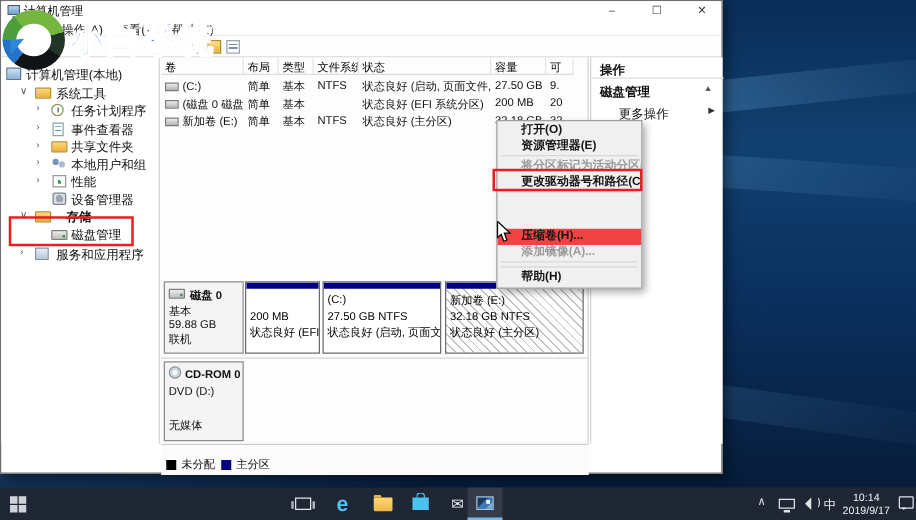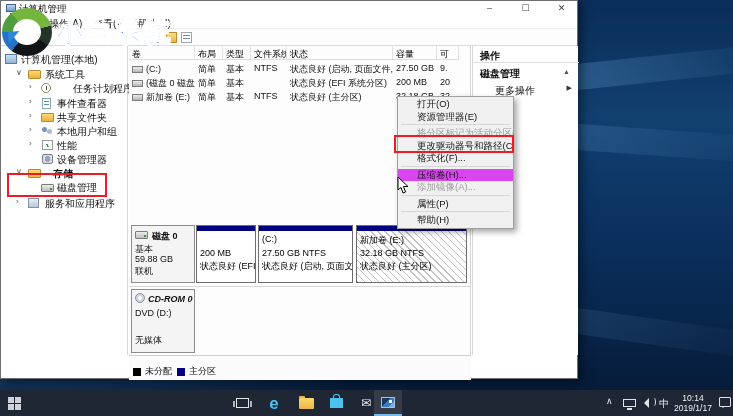--- a/index.html
+++ b/index.html
@@ -80,23 +80,23 @@
   .actions { position:absolute; left:471px; top:45px; width:106px; height:309px; background:#fff; border-left:1px solid #d6d6d6; }
   .act-title { position:absolute; left:7px; top:3px; font-size:10px; font-weight:bold; color:#111; }
   .act-hr { position:absolute; left:0; top:16px; width:106px; height:1px; background:#dcdcdc; }
   .act-group { position:absolute; left:7px; top:21px; font-size:10px; font-weight:bold; color:#111; }
   .act-caret { position:absolute; right:8px; top:22px; font-size:7px; color:#555; }
   .act-more { position:absolute; left:22px; top:38px; font-size:10px; color:#111; }
   .act-arrow { position:absolute; right:6px; top:38px; font-size:7px; color:#333; }
 
   
   .cmenu { position:absolute; left:397px; top:96px; width:117px; background:#f0f0f0; border:1px solid #9f9f9f; box-shadow:3px 3px 6px rgba(0,0,0,.35); z-index:30; padding:1px 0; }
-  .cm-item { height:12.5px; line-height:12.5px; padding-left:19px; font-size:9.5px; color:#141414; white-space:nowrap; overflow:hidden; }
+  .cm-item { height:12.5px; line-height:12.5px; padding-left:19px; font-size:9.5px; color:#141414; white-space:nowrap; overflow:hidden;font-weight:bold; }
   .cm-item.disabled { color:#9b9b9b; }
-  .cm-item.hl { background:#d946ef; }
+  .cm-item.hl { background:#ef4444;margin-top:27px; }
   .cm-sep { height:4px; position:relative; }
   .cm-sep:after { content:""; position:absolute; left:3px; right:3px; top:1px; height:1px; background:#d7d7d7; }
 
   
   .redbox { position:absolute; border:2px solid #ec1c24; background:transparent; z-index:40; }
   .cursor { position:absolute; z-index:50; }
 
   
   .wm { position:absolute; left:2px; top:8px; z-index:20; display:flex; align-items:center; }
   .wm-logo { position:relative; width:50px; height:48px; border-radius:50%;
@@ -188,21 +188,21 @@
         <span class="t-label" style="left:20px;">计算机管理(本地)</span>
       </div>
       <div class="trow" style="top:22px;">
         <span class="t-arrow" style="left:15px;">∨</span>
         <span class="ti ti-folder" style="left:27px;"></span>
         <span class="t-label" style="left:44px;">系统工具</span>
       </div>
       <div class="trow" style="top:36px;">
         <span class="t-arrow" style="left:28px;">›</span>
         <span class="ti ti-clock" style="left:40px;"></span>
-        <span class="t-label" style="left:72px;">任务计划程序</span>
+        <span class="t-label" style="left:56px;">任务计划程序</span>
       </div>
       <div class="trow" style="top:51px;">
         <span class="t-arrow" style="left:28px;">›</span>
         <span class="ti ti-page" style="left:41px;"></span>
         <span class="t-label" style="left:56px;font-family:Liberation Serif, serif;">事件查看器</span>
       </div>
       <div class="trow" style="top:65px;">
         <span class="t-arrow" style="left:28px;">›</span>
         <span class="ti ti-folder" style="left:40px;"></span>
         <span class="t-label" style="left:56px;">共享文件夹</span>
@@ -308,21 +308,21 @@
         <div class="part-stripe"></div>
         <div class="l1">新加卷 (E:)</div>
         <div class="l2">32.18 GB NTFS</div>
         <div class="l3">状态良好 (主分区)</div>
       </div>
 
       <div class="row-sep" style="top:240px;"></div>
 
       <div class="gbox" style="left:2px; top:243px; width:64px; height:64px;">
         <span class="ico-cd"></span>
-        <span class="glabel-line bold" style="left:16px; top:4px;font-style:italic;">CD-ROM 0</span>
+        <span class="glabel-line bold" style="left:16px; top:4px;">CD-ROM 0</span>
         <span class="glabel-line" style="top:18px;">DVD (D:)</span>
         <span class="glabel-line" style="top:44px;">无媒体</span>
       </div>
 
       <div class="legendbar">
         <div class="leg-item" style="left:4px;">
           <span class="leg-sq" style="background:#000000;"></span>
           <span>未分配</span>
         </div>
         <div class="leg-item" style="left:48px;">
@@ -341,26 +341,24 @@
       <div class="act-arrow">▶</div>
     </div>
   </div>
 
   <div class="cmenu">
     <div class="cm-item">打开(O)</div>
     <div class="cm-item">资源管理器(E)</div>
     <div class="cm-sep"></div>
     <div class="cm-item disabled">将分区标记为活动分区(M)</div>
     <div class="cm-item">更改驱动器号和路径(C)...</div>
-    <div class="cm-item">格式化(F)...</div>
     <div class="cm-sep"></div>
     <div class="cm-item hl">压缩卷(H)...</div>
     <div class="cm-item disabled">添加镜像(A)...</div>
     <div class="cm-sep"></div>
-    <div class="cm-item">属性(P)</div>
     <div class="cm-sep"></div>
     <div class="cm-item">帮助(H)</div>
   </div>
 
   <div class="redbox" style="left:7px; top:173px; width:100px; height:24px;"></div>
   <div class="redbox" style="left:394px; top:135px; width:120px; height:18px;"></div>
 
   <svg class="cursor" style="left:397px; top:177px;" width="12" height="17" viewBox="0 0 12 17">
     <polygon points="1,0 1,13 4,10.5 6,16 8.5,15 6.5,9.5 11,9.5" fill="#ffffff" stroke="#000000" stroke-width="1"></polygon>
   </svg>
@@ -393,18 +391,18 @@
         <span class="cm-app-ico"></span>
       </div>
 
     <span class="tray-chevron">∧</span>
     <span class="net-ico"></span>
     <span class="spk-ico"></span>
     <span class="spk-wave"></span>
     <span class="ime">中</span>
     <div class="clock">
       <div>10:14</div>
-      <div>2019/1/17</div>
+      <div>2019/9/17</div>
     </div>
     <span class="notif"></span>
   </div>
 
 </div>
 
 </body></html>

